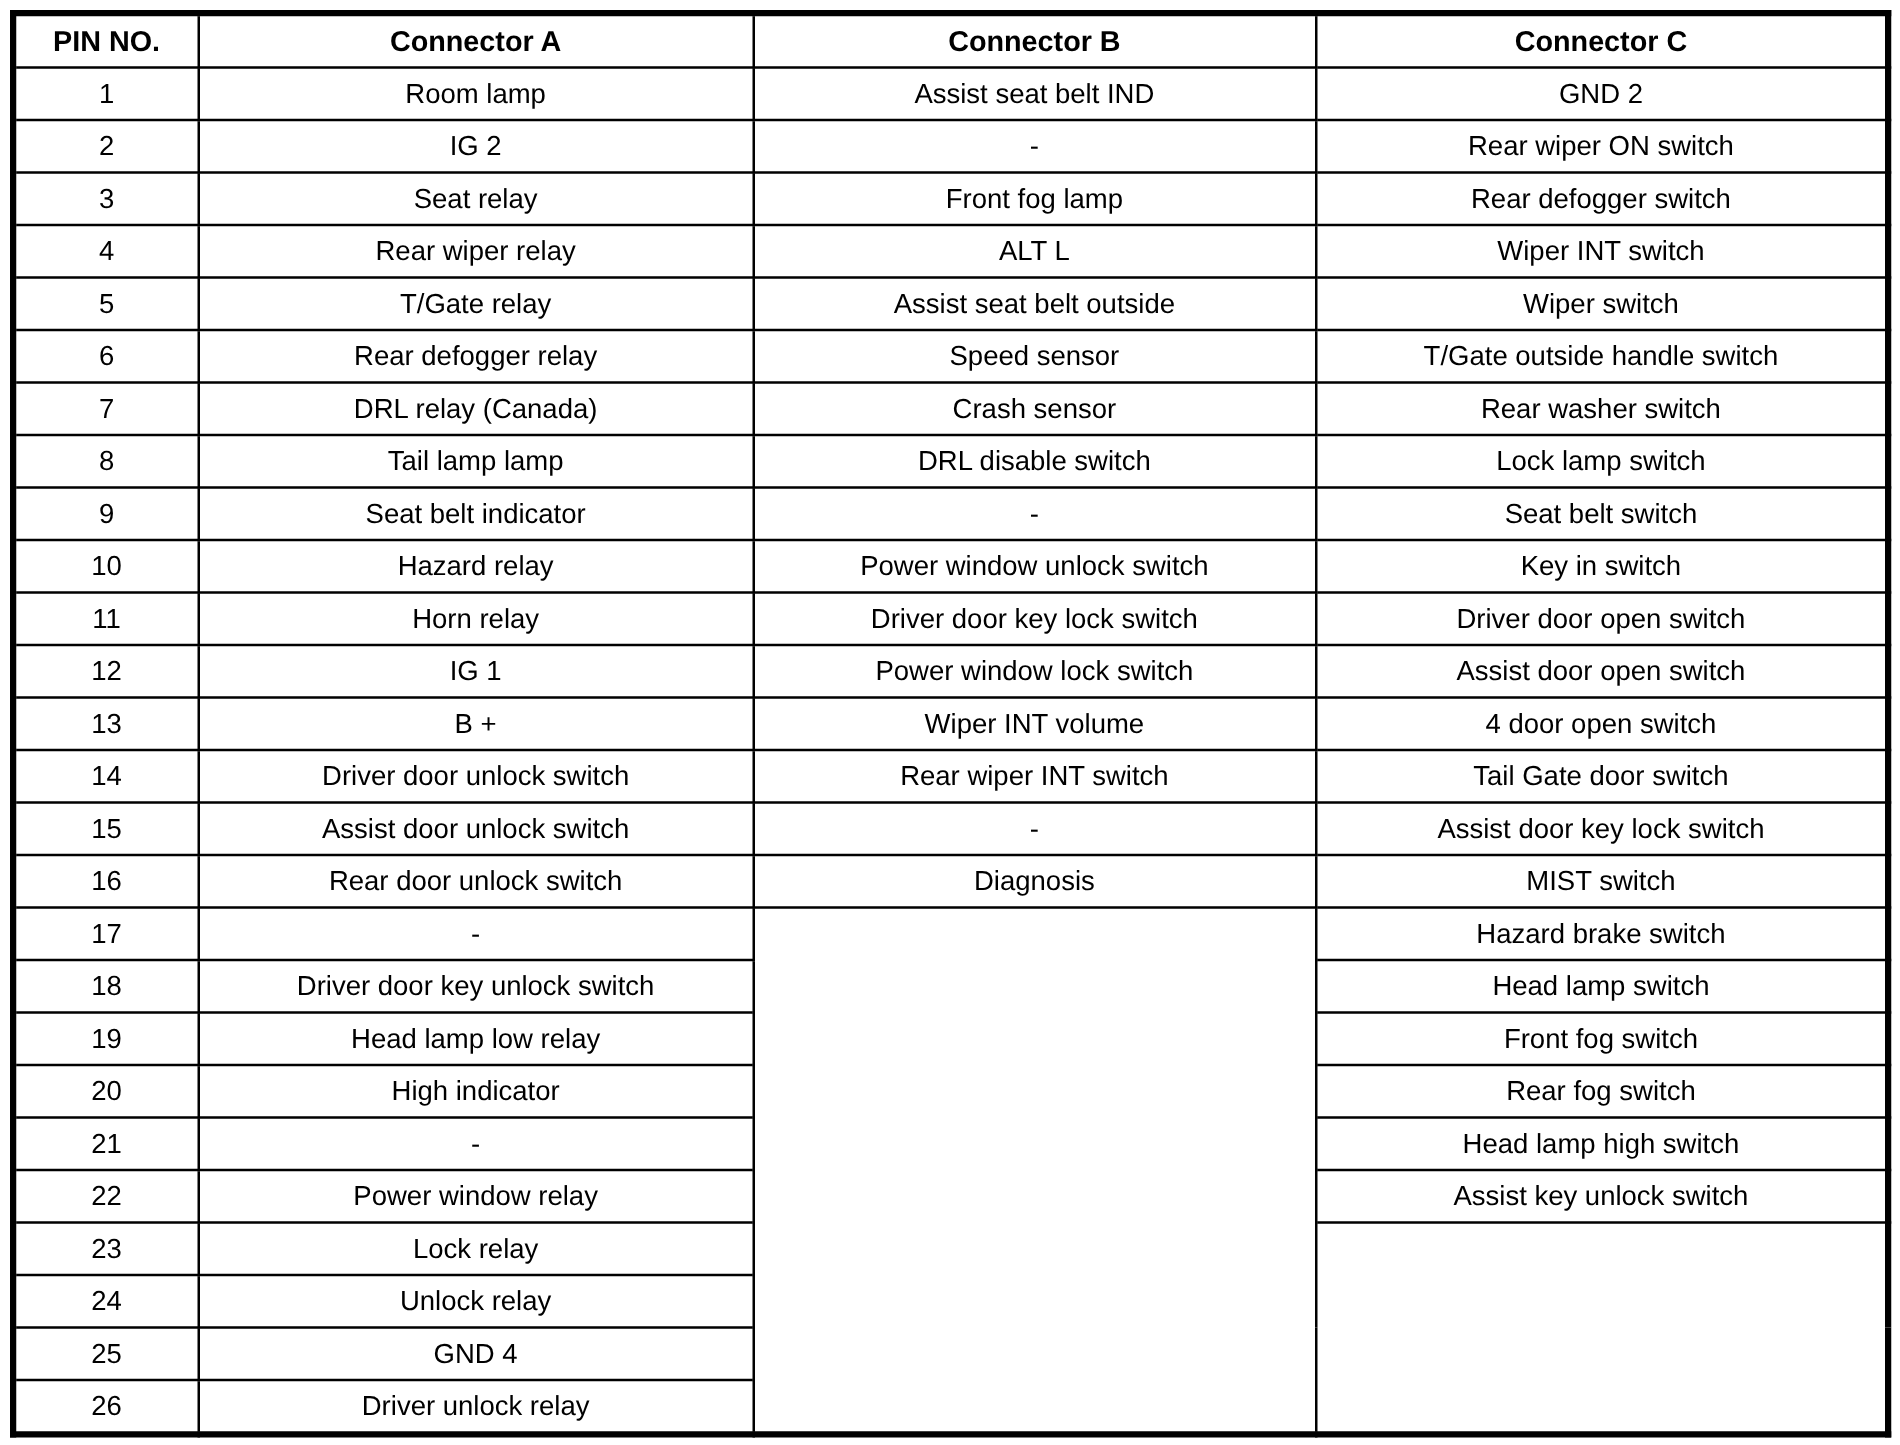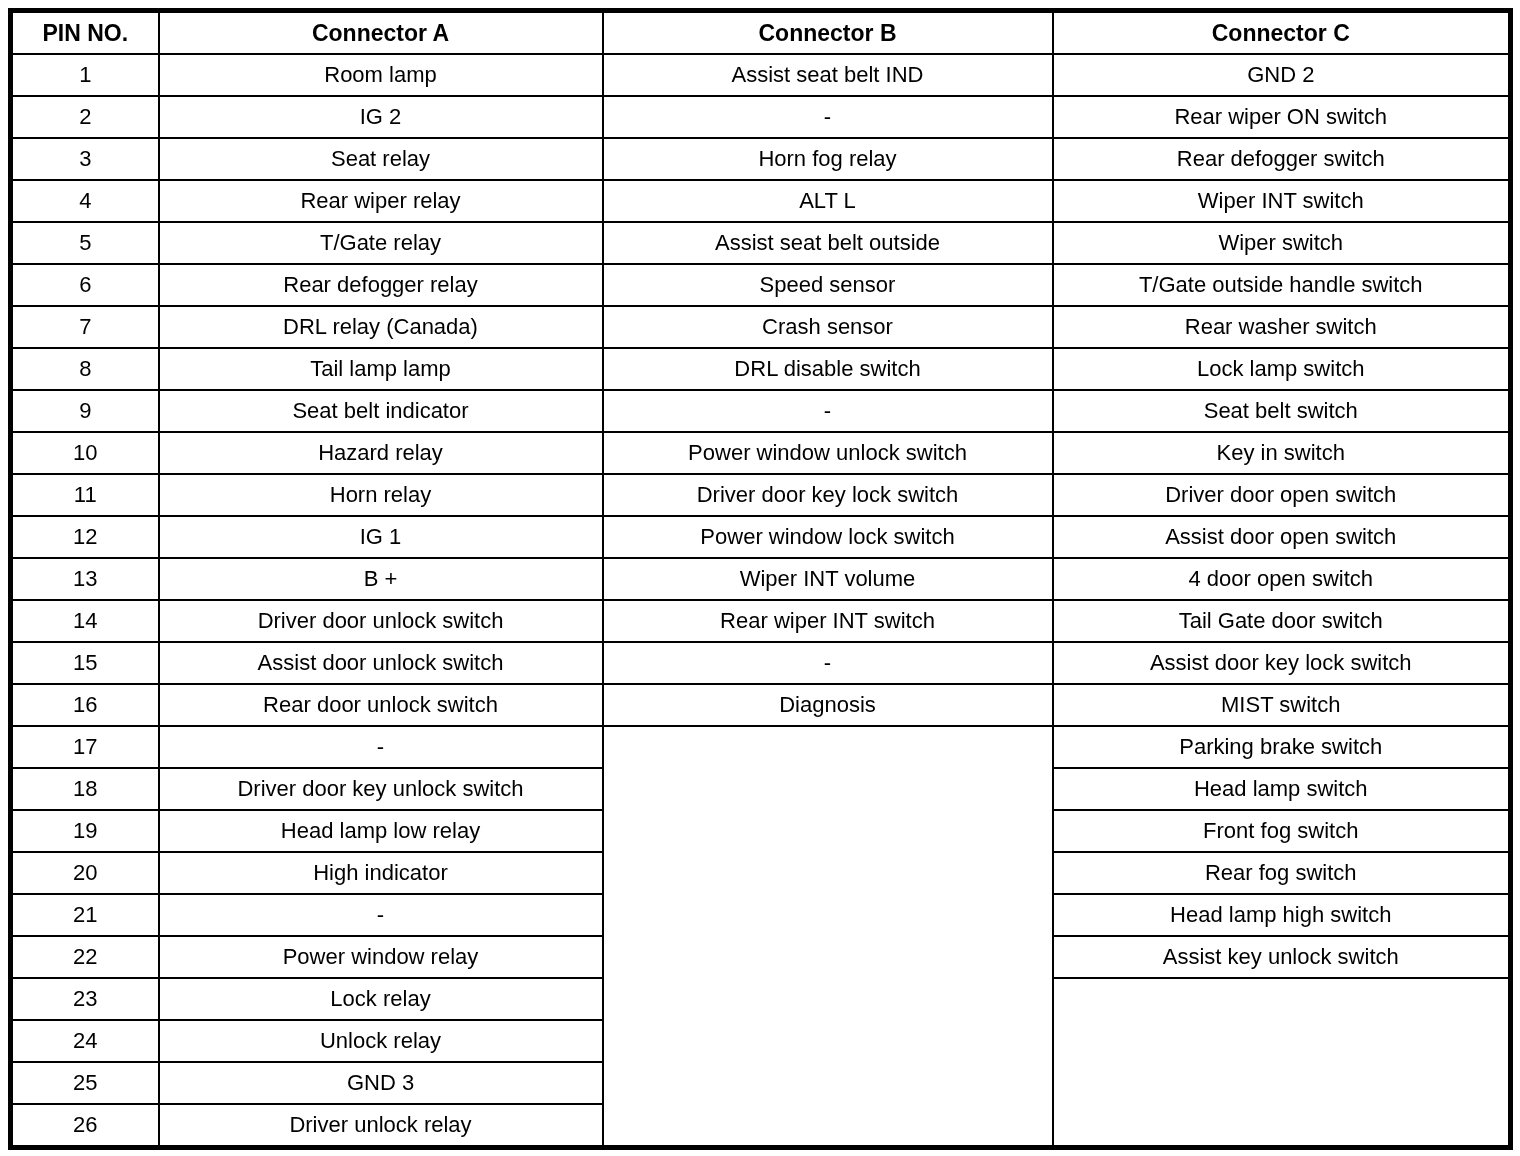--- a/index.html
+++ b/index.html
@@ -66,21 +66,21 @@
   </tr>
   <tr>
     <td>2</td>
     <td>IG 2</td>
     <td>-</td>
     <td>Rear wiper ON switch</td>
   </tr>
   <tr>
     <td>3</td>
     <td>Seat relay</td>
-    <td>Horn fog relay</td>
+    <td>Front fog lamp</td>
     <td>Rear defogger switch</td>
   </tr>
   <tr>
     <td>4</td>
     <td>Rear wiper relay</td>
     <td>ALT L</td>
     <td>Wiper INT switch</td>
   </tr>
   <tr>
     <td>5</td>
@@ -151,21 +151,21 @@
   <tr>
     <td>16</td>
     <td>Rear door unlock switch</td>
     <td>Diagnosis</td>
     <td>MIST switch</td>
   </tr>
   <tr>
     <td>17</td>
     <td>-</td>
     <td rowspan="10"></td>
-    <td>Parking brake switch</td>
+    <td>Hazard brake switch</td>
   </tr>
   <tr>
     <td>18</td>
     <td>Driver door key unlock switch</td>
     <td>Head lamp switch</td>
   </tr>
   <tr>
     <td>19</td>
     <td>Head lamp low relay</td>
     <td>Front fog switch</td>
@@ -189,21 +189,21 @@
     <td>23</td>
     <td>Lock relay</td>
     <td rowspan="4"></td>
   </tr>
   <tr>
     <td>24</td>
     <td>Unlock relay</td>
   </tr>
   <tr>
     <td>25</td>
-    <td>GND 3</td>
+    <td>GND 4</td>
   </tr>
   <tr>
     <td>26</td>
     <td>Driver unlock relay</td>
   </tr>
 </tbody>
     </table>
 </div>
 
 </body></html>

